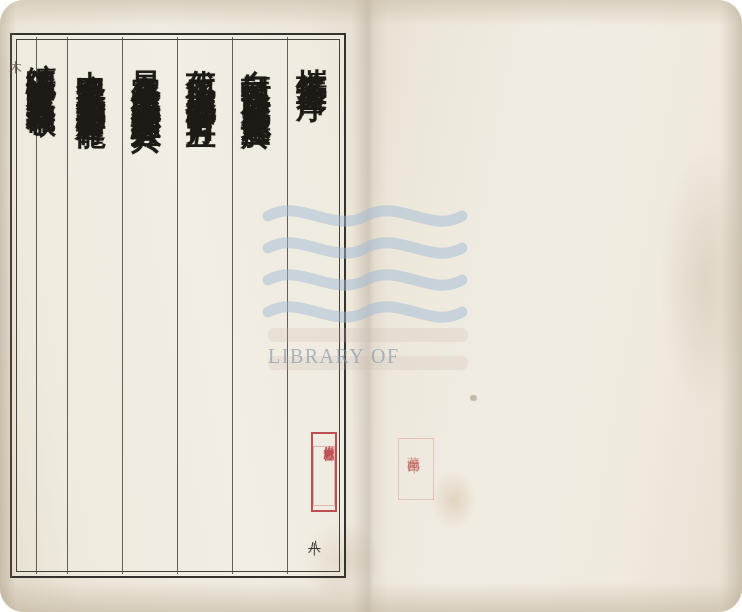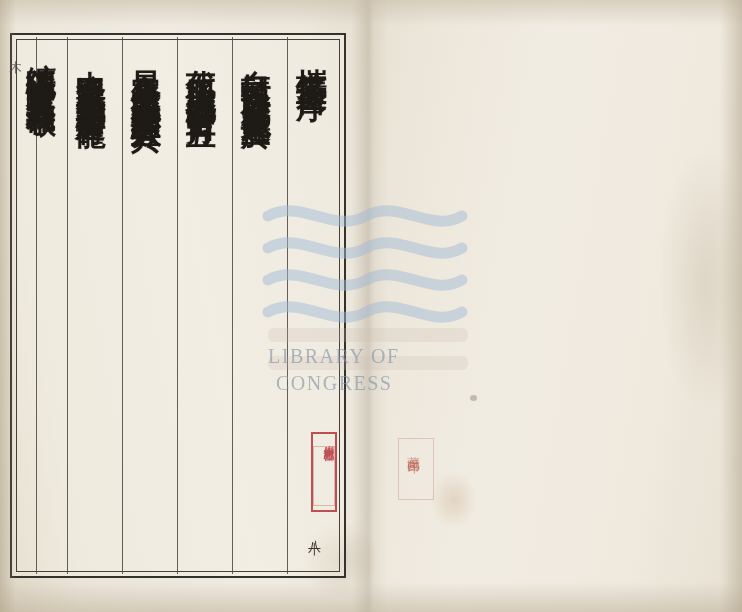--- a/index.html
+++ b/index.html
@@ -9,20 +9,21 @@
   }
   body {
     font-family: "Liberation Serif", serif;
   }
   #page {
     position: relative;
     width: 742px;
     height: 612px;
     overflow: hidden;
     background: #f3efe6;
+    border-radius: 24px;
   }
 
   
   .paper-base {
     position: absolute;
     inset: 0;
     background:
       radial-gradient(ellipse at 20% 15%, #efe9dd 0%, #e9e2d3 45%, #e2dacb 100%);
   }
   .paper-right {
@@ -262,20 +263,19 @@
         <path d="M6,116 C40,98 70,134 104,116 C138,98 168,134 200,116"></path>
       </g>
       <g fill="#c8b6ab" opacity="0.30">
         <rect x="6" y="132" width="200" height="14" rx="6"></rect>
         <rect x="6" y="160" width="200" height="14" rx="6"></rect>
       </g>
     </svg>
   </div>
   <div class="loc-text">
     <div>LIBRARY OF</div>
-    <div style="padding-left:8px;">CONGRESS</div>
   </div>
 
   <div class="edge-top"></div>
   <div class="edge-bottom"></div>
   <div class="edge-left"></div>
   <div class="edge-right"></div>
 </div>
 
 </body></html>

